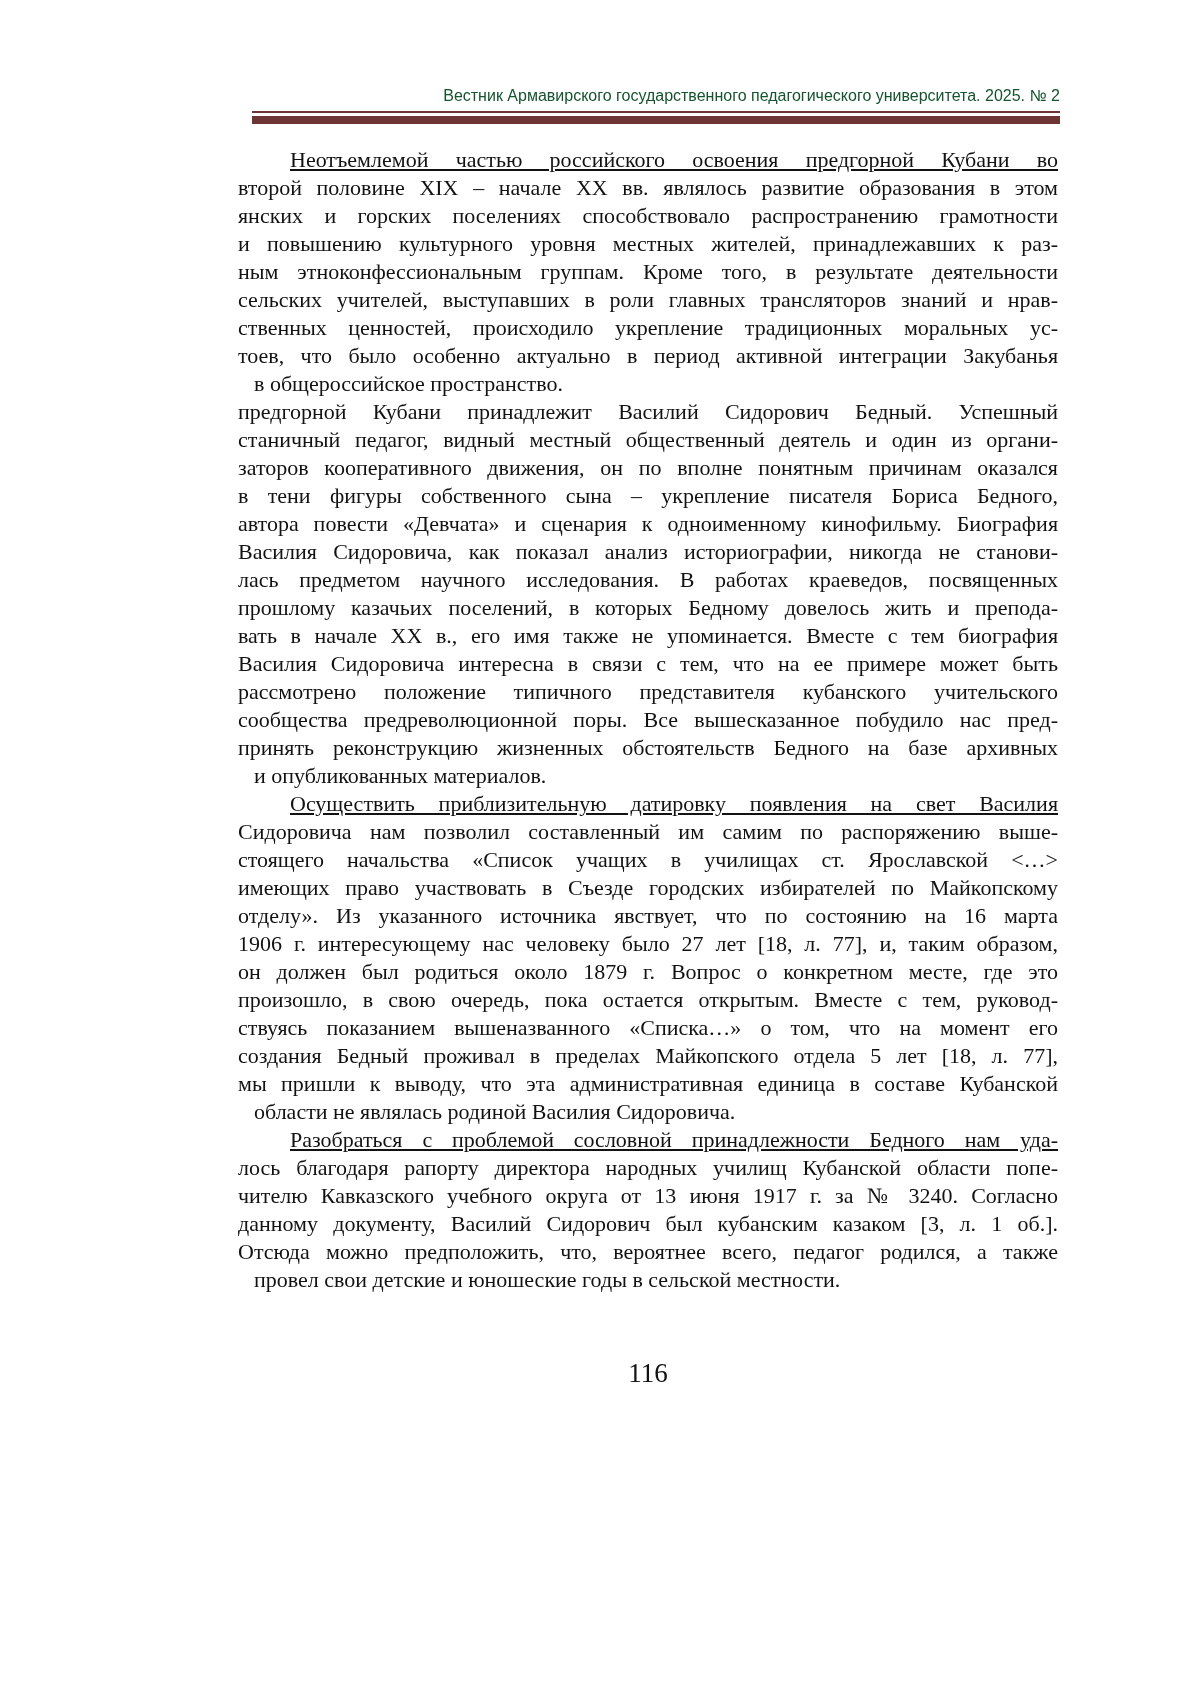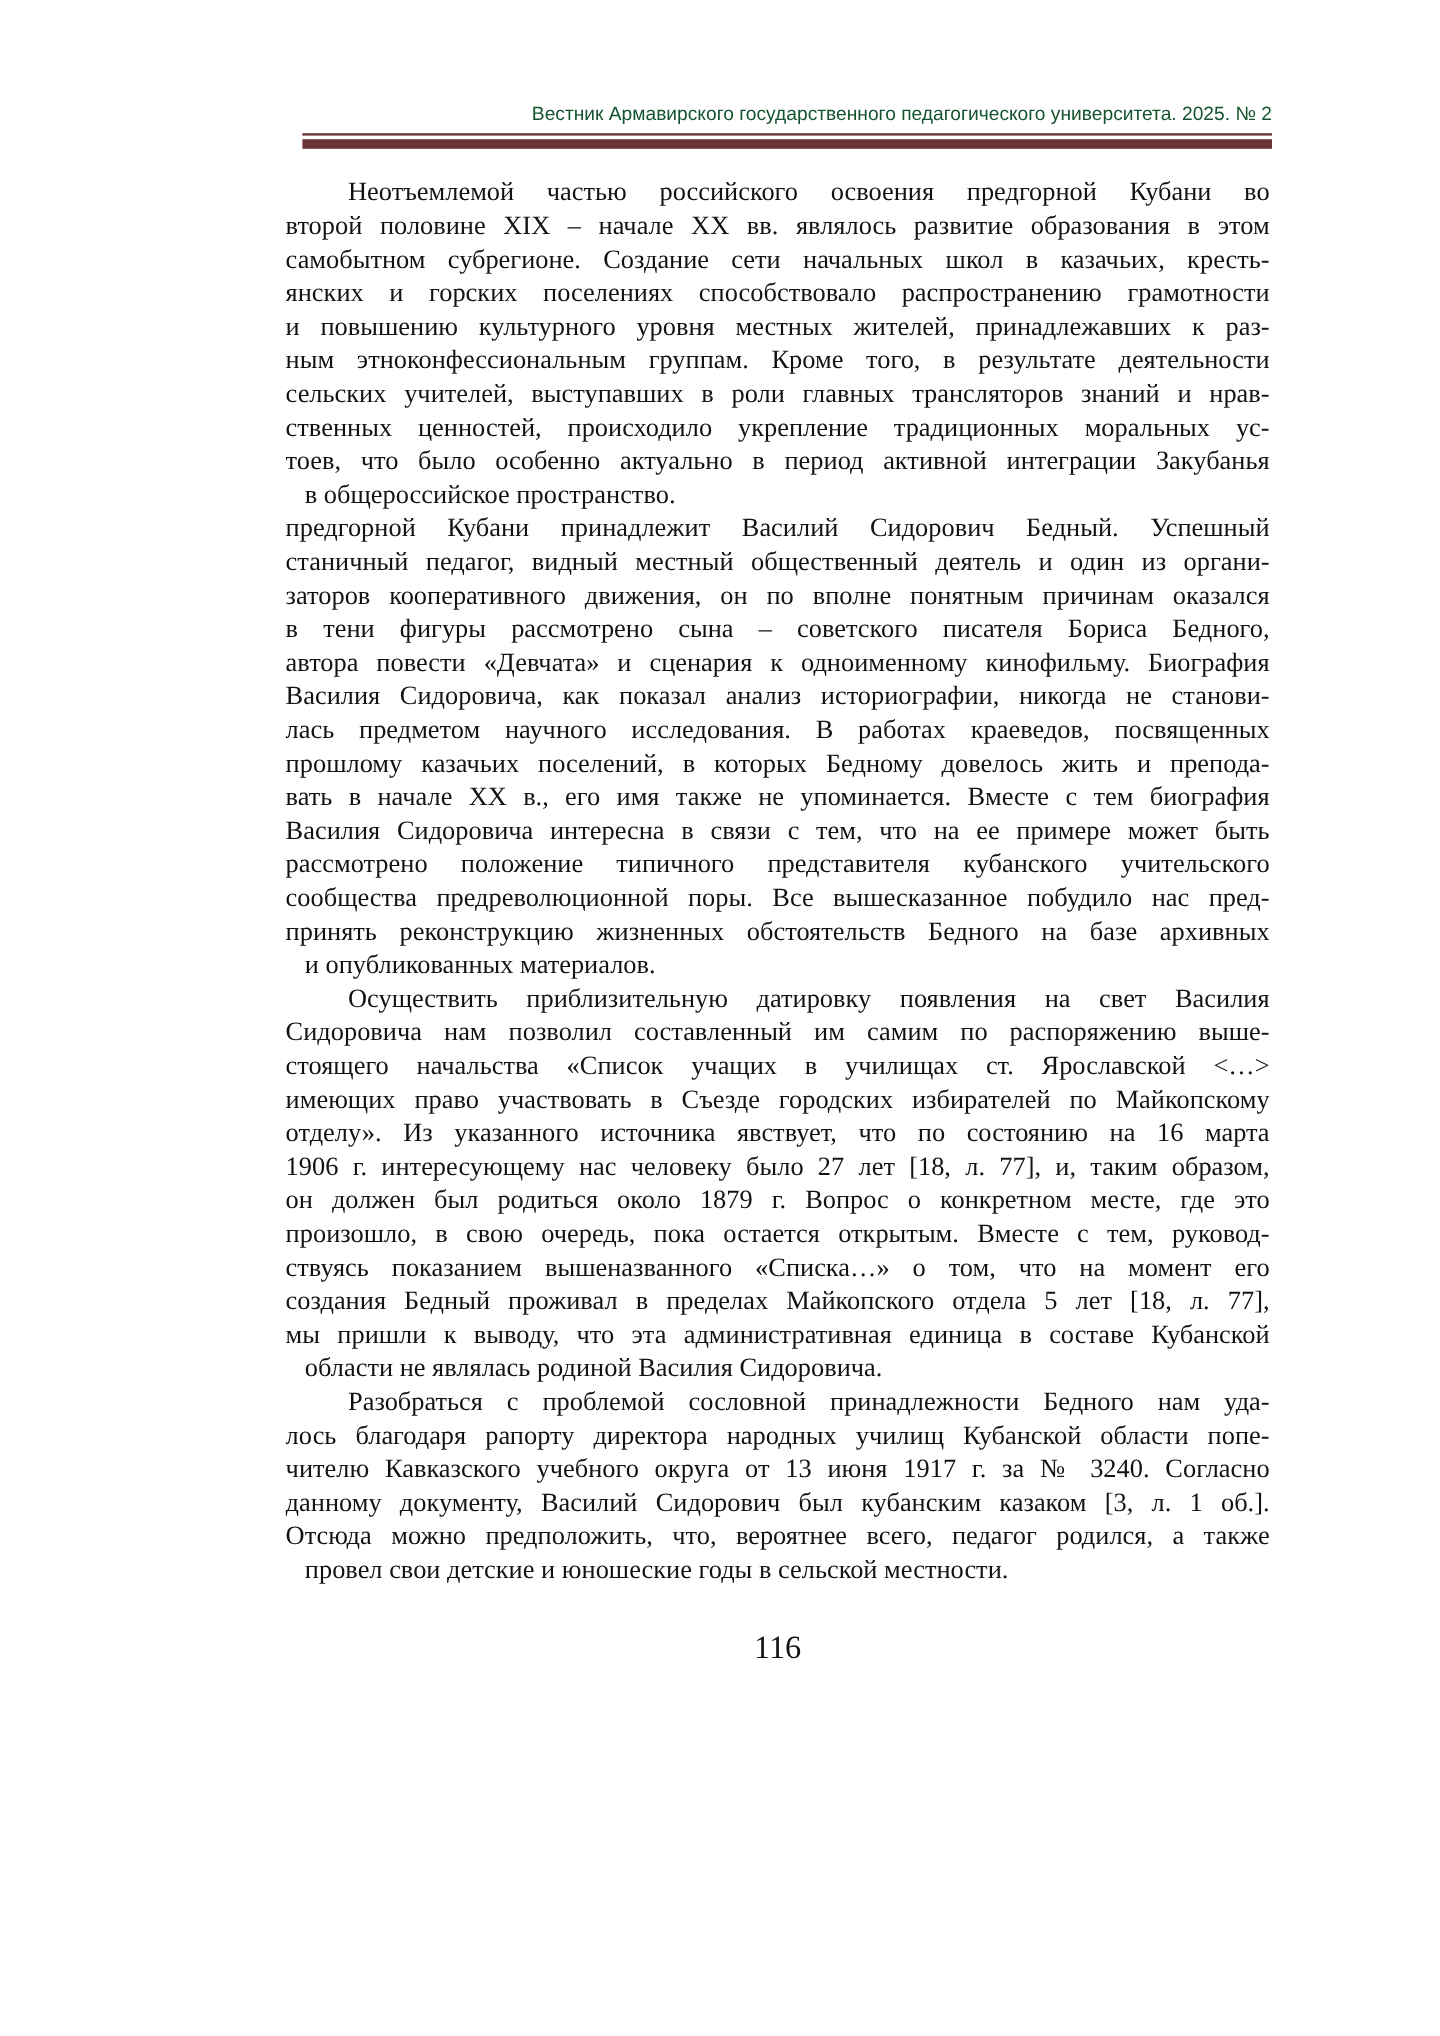--- a/index.html
+++ b/index.html
@@ -53,21 +53,21 @@
     color: #121212;
   }
   .paragraph { margin: 0; }
   .line {
     text-align: justify;
     text-align-last: justify;
     height: 28px;
     overflow: hidden;
     white-space: nowrap;
   }
-  .line.first { padding-left: 52px; }
+  .line.first { padding-left: 52px; text-decoration: underline; }
   .line.last  { text-align-last: left; margin-left: 16px; }
   .page-number {
     position: absolute;
     left: 238px;
     top: 1358px;
     width: 820px;
     text-align: center;
     font-family: "Liberation Serif", serif;
     font-size: 27px;
     color: #121212;
@@ -78,34 +78,33 @@
 
 <div class="page">
   <div class="journal-header">Вестник Армавирского государственного педагогического университета. 2025. № 2</div>
   <div class="rule-thin"></div>
   <div class="rule-thick"></div>
 
   <div class="article-body">
       <div class="paragraph">
         <div class="line first">Неотъемлемой частью российского освоения предгорной Кубани во</div>
         <div class="line">второй половине XIX – начале XX вв. являлось развитие образования в этом</div>
-        <div class="line">самобытном субрегионе. Создание сети начальных школ в казачьих, кресть-</div>
         <div class="line">янских и горских поселениях способствовало распространению грамотности</div>
         <div class="line">и повышению культурного уровня местных жителей, принадлежавших к раз-</div>
         <div class="line">ным этноконфессиональным группам. Кроме того, в результате деятельности</div>
         <div class="line">сельских учителей, выступавших в роли главных трансляторов знаний и нрав-</div>
         <div class="line">ственных ценностей, происходило укрепление традиционных моральных ус-</div>
         <div class="line">тоев, что было особенно актуально в период активной интеграции Закубанья</div>
         <div class="line last">в общероссийское пространство.</div>
       </div>
       <div class="paragraph">
         <div class="line">предгорной Кубани принадлежит Василий Сидорович Бедный. Успешный</div>
         <div class="line">станичный педагог, видный местный общественный деятель и один из органи-</div>
         <div class="line">заторов кооперативного движения, он по вполне понятным причинам оказался</div>
-        <div class="line">в тени фигуры рассмотрено сына – советского писателя Бориса Бедного,</div>
+        <div class="line">в тени фигуры собственного сына – укрепление писателя Бориса Бедного,</div>
         <div class="line">автора повести «Девчата» и сценария к одноименному кинофильму. Биография</div>
         <div class="line">Василия Сидоровича, как показал анализ историографии, никогда не станови-</div>
         <div class="line">лась предметом научного исследования. В работах краеведов, посвященных</div>
         <div class="line">прошлому казачьих поселений, в которых Бедному довелось жить и препода-</div>
         <div class="line">вать в начале XX в., его имя также не упоминается. Вместе с тем биография</div>
         <div class="line">Василия Сидоровича интересна в связи с тем, что на ее примере может быть</div>
         <div class="line">рассмотрено положение типичного представителя кубанского учительского</div>
         <div class="line">сообщества предреволюционной поры. Все вышесказанное побудило нас пред-</div>
         <div class="line">принять реконструкцию жизненных обстоятельств Бедного на базе архивных</div>
         <div class="line last">и опубликованных материалов.</div>

